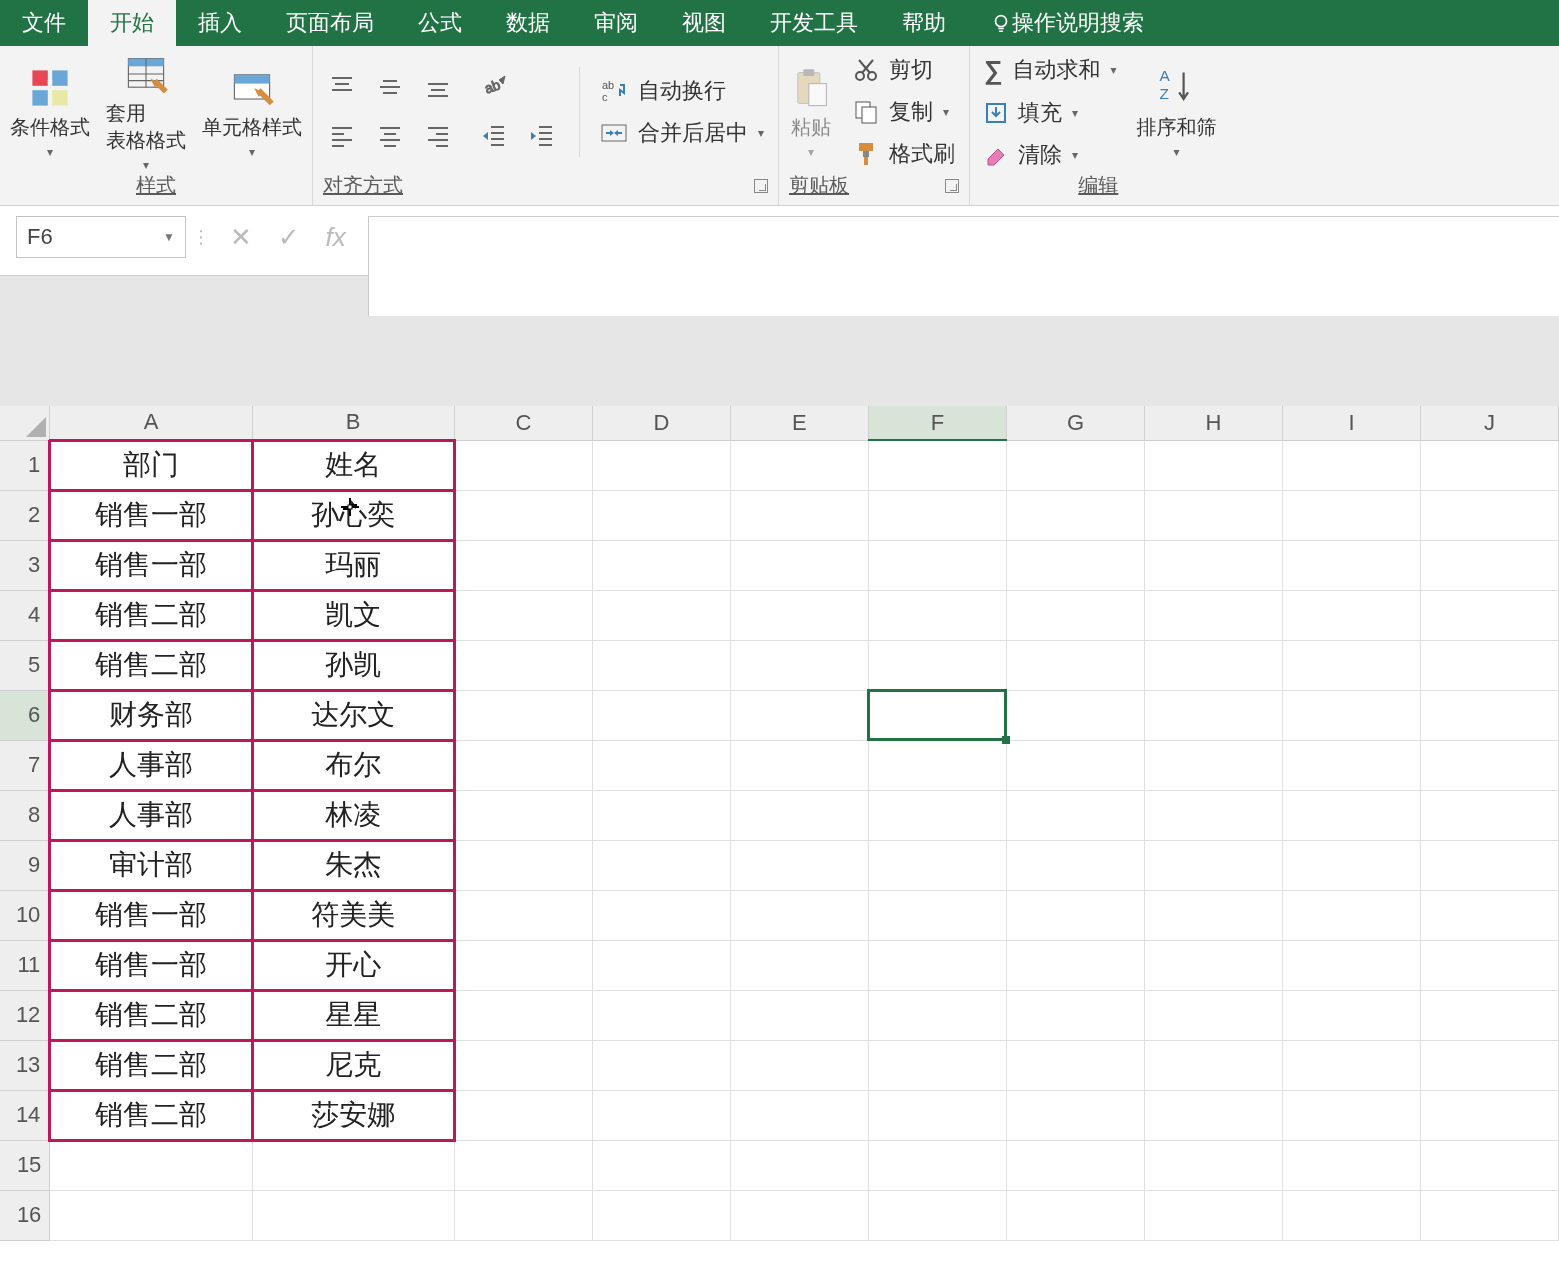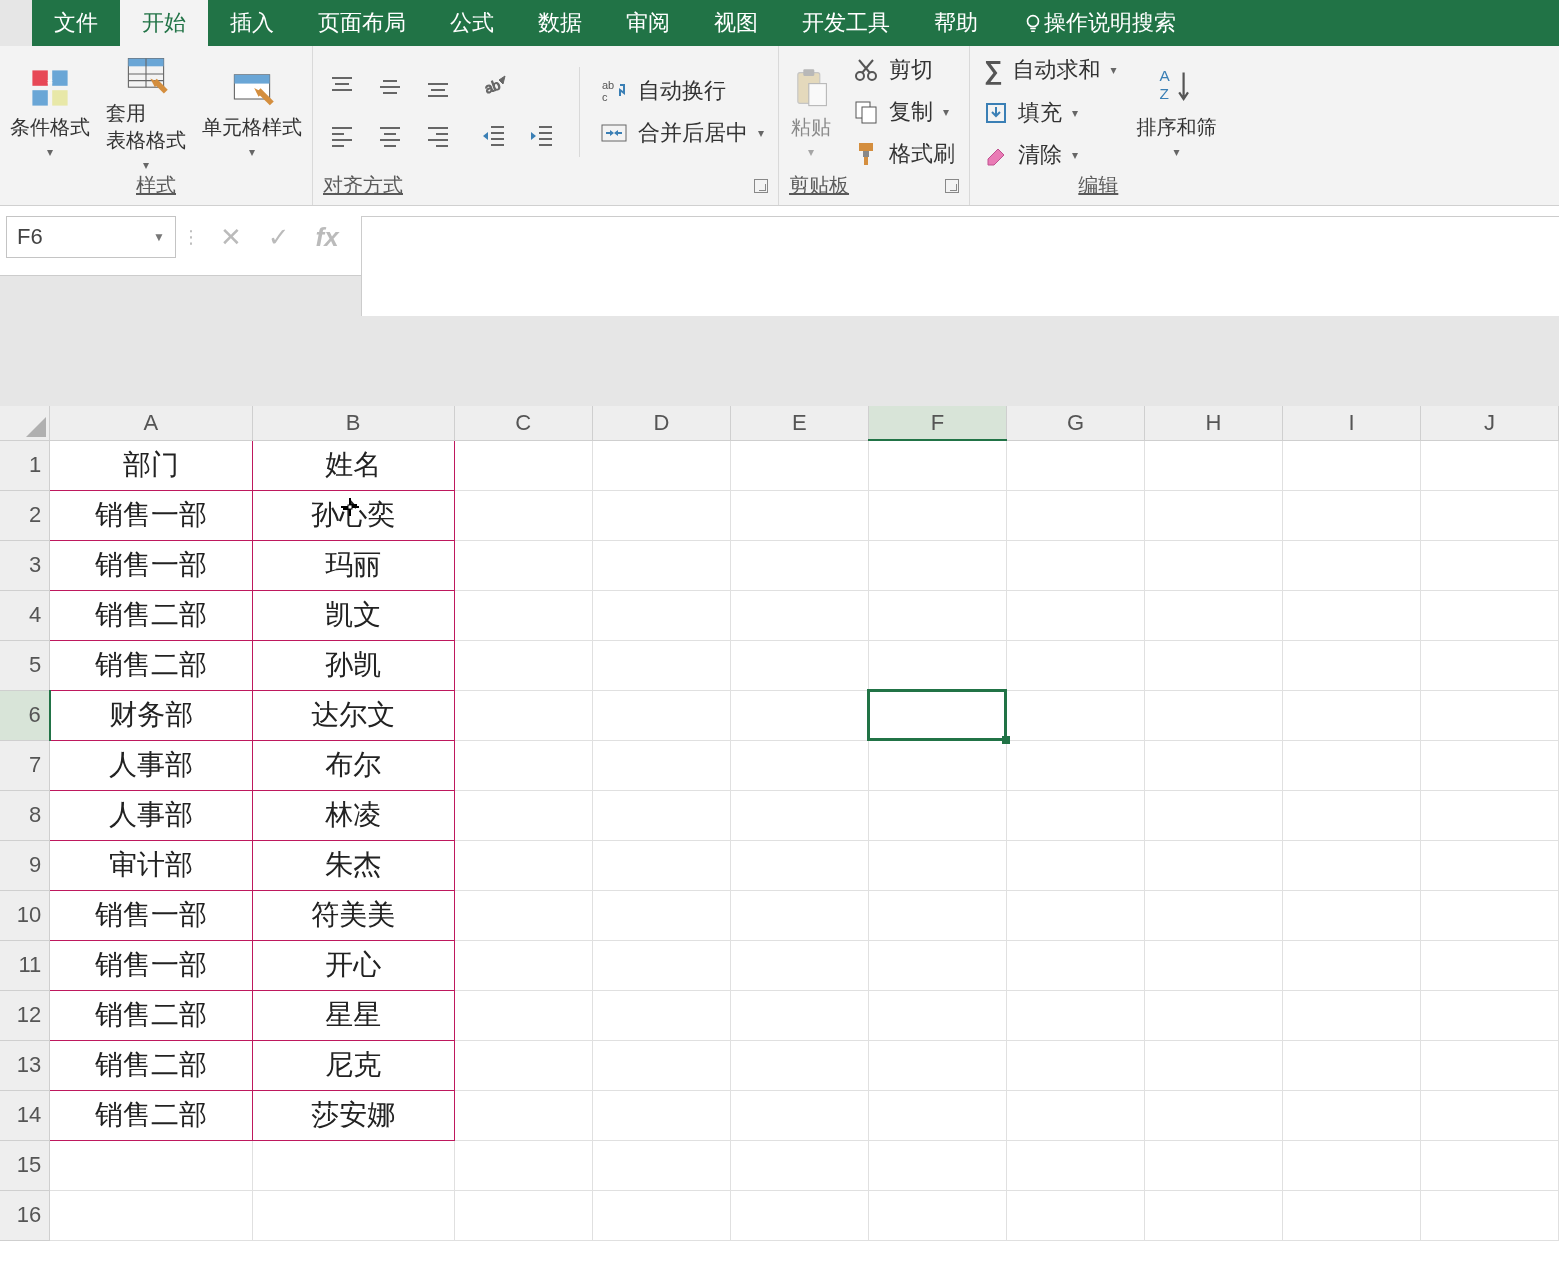--- a/index.html
+++ b/index.html
@@ -13,21 +13,20 @@
 }
 
 
 .tabbar {
   background: #217346;
   height: 46px;
   display: flex;
   align-items: stretch;
   color: #fff;
   font-size: 22px;
-  margin-left: 32px;
 }
 .tab {
   padding: 0 22px;
   display: flex; align-items: center;
   cursor: pointer;
 }
 .tab.active {
   background: #f3f3f3;
   color: #217346;
 }
@@ -87,30 +86,31 @@
 .indent-grid{display:grid;grid-template-columns:repeat(2,40px);grid-template-rows:repeat(2,40px);gap:8px;}
 .paste-disabled { opacity:0.55; }
 
 
 .fbar {
   height: 70px;
   background: #fff;
   border-bottom: 1px solid #ccc;
   display:flex; align-items:flex-start;
   padding-top:10px;
+  padding-left:10px;
 }
 .namebox {
   width:170px;height:42px;border:1px solid #c4c4c4;background:#fff;
   display:flex;align-items:center;justify-content:space-between;
   padding:0 10px;margin-left:6px;color:#444;font-size:22px;
 }
 .namebox .dd{font-size:12px;color:#777;}
 .fdivider{width:30px;display:flex;align-items:center;justify-content:center;color:#bbb;height:42px;}
 .fx-controls{display:flex;align-items:center;height:42px;gap:26px;padding:0 14px;color:#bbb;font-size:26px;}
-.fx { font-style:italic;font-weight:bold; }
+.fx { font-style:italic; }
 .fbox {
   flex:1; height:100px; border:1px solid #ccc; border-right:none; border-bottom:none;
   margin-left:8px; background:#fff;
 }
 
 
 .sheet-wrap { background:#e6e6e6; height:calc(1280px - 46px - 160px - 70px); padding-top:130px; }
 .sheet { background:#fff; width:100%; height:100%; }
 table.grid { border-collapse:collapse; table-layout:fixed; }
 .corner {
@@ -125,21 +125,21 @@
 th.ch.sel { background:#d8e4d8; border-bottom:2px solid #217346;}
 th.rh {
   width:50px;background:#eee;border:1px solid #cfcfcf;border-left:none;color:#555;
   font-weight:normal;font-size:22px;text-align:right;padding:0 8px;
 }
 th.rh.sel { background:#d8e4d8; border-right:2px solid #217346;}
 td.cell {
   border:1px solid #e0e0e0;height:50px;font-size:28px;text-align:center;color:#222;
   background:#fff;
 }
-td.data { border:1px solid #be185d; }
+td.data { border:3px solid #be185d; }
 td.active { outline:3px solid #217346; outline-offset:-2px; position:relative;}
 td.active::after{content:"";position:absolute;right:-4px;bottom:-4px;width:8px;height:8px;background:#217346;}
 .cur{
   position:absolute; width:22px;height:22px; pointer-events:none;
   left:339px; top:calc(46px + 160px + 70px + 130px + 35px + 55px);
 }
 
 
 .svgicon{width:100%;height:100%;}
 </style>

